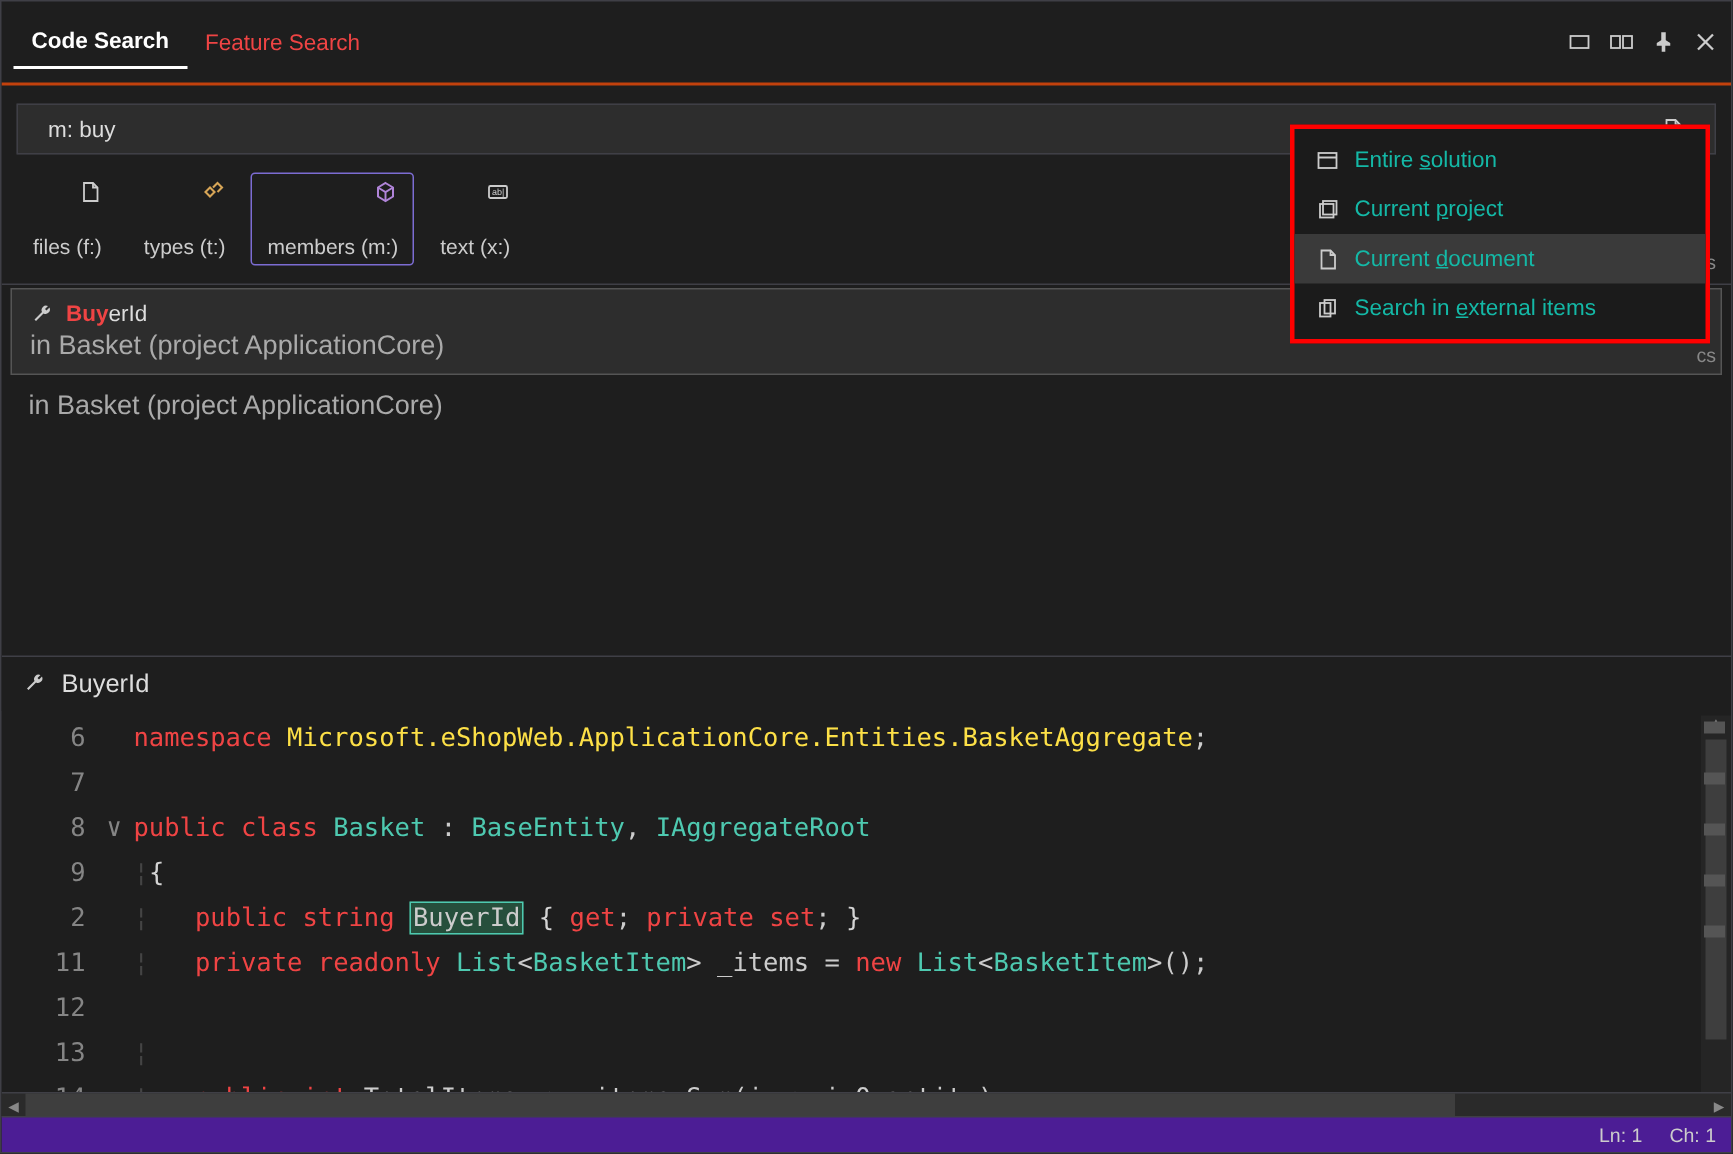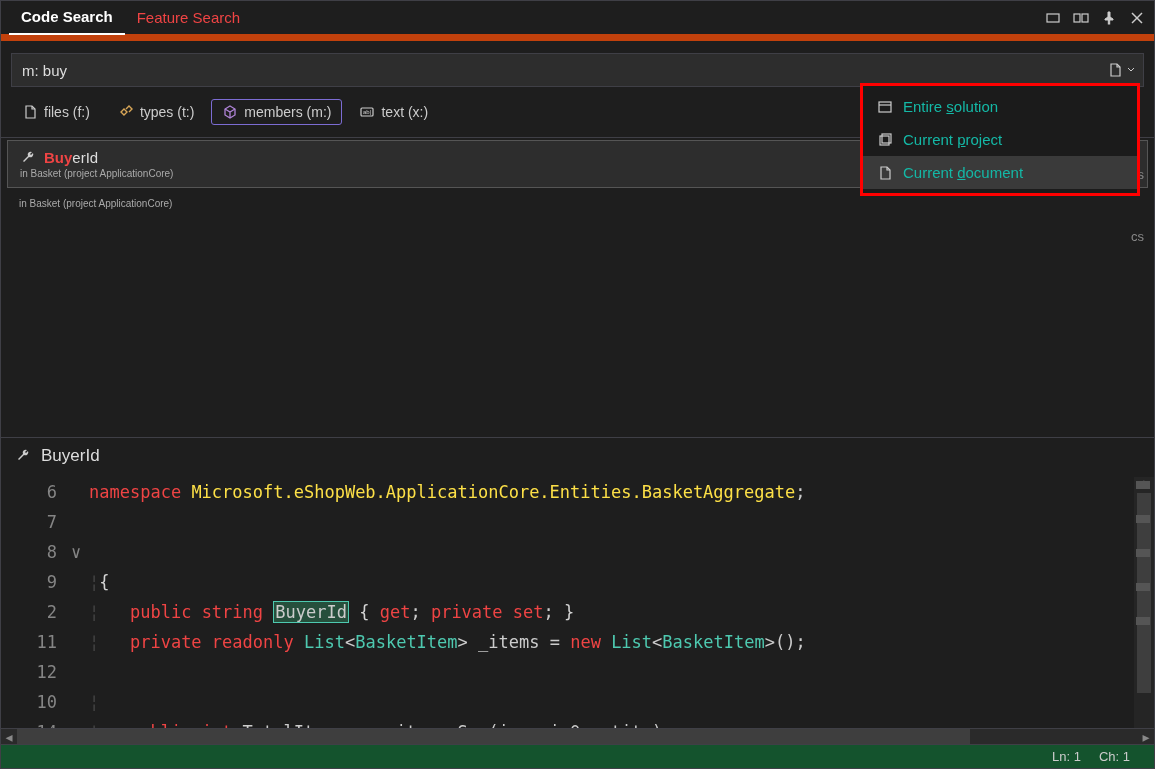--- a/index.html
+++ b/index.html
@@ -10,23 +10,23 @@
     font-size: 14px;
     width: 1155px;
     height: 769px;
     overflow: hidden;
     border: 1px solid #3f3f46;
     position: relative;
   }
   .tabs {
     display: flex;
     align-items: center;
-    height: 40px;
+    height: 56px;
     padding: 0 8px;
-    border-bottom: 7px solid #c2410c;
+    border-bottom: 2px solid #c2410c;
   }
   .tab {
     padding: 8px 12px;
     font-size: 15px;
     color: #ef4444;
     cursor: pointer;
   }
   .tab.active {
     font-weight: 600;
     color: #fff;
@@ -43,47 +43,48 @@
     border: 1px solid #3f3f46;
     height: 34px;
   }
   .search-input {
     flex: 1;
     background: transparent;
     border: none;
     outline: none;
     color: #ddd;
     font-size: 15px;
-    padding: 0 10px;
+    padding: 0 20px;
   }
   .scope-btn {
     display: flex;
     align-items: center;
     gap: 4px;
     padding: 0 8px;
     height: 100%;
     color: #ccc;
     cursor: pointer;
   }
   .filter-row {
     display: flex;
     align-items: center;
     gap: 6px;
     padding: 4px 10px 12px 10px;
     border-bottom: 1px solid #3f3f46;
   }
   .filter-chip {
     display: flex;
     align-items: flex-end;
-    gap: 6px;
+    gap: 20px;
     padding: 4px 10px;
     color: #ccc;
     cursor: pointer;
     border-radius: 3px;
     border: 1px solid transparent;
+    flex-direction: column;
   }
   .filter-chip.active {
     border: 1px solid #7c6cd3;
   }
   .result-list { }
   .result-item {
     padding: 8px 18px;
     display: flex;
     flex-direction: column;
     gap: 2px;
@@ -91,21 +92,21 @@
   }
   .result-item.selected {
     background: #2d2d2d;
     border: 1px solid #555;
     margin: 2px 6px;
     padding: 8px 12px;
   }
   .result-title-row { display: flex; align-items: center; gap: 8px; }
   .result-title { color: #ddd; font-size: 15px; }
   .result-title b { font-weight: 700; color: #ef4444; }
-  .result-sub { color: #aaa; font-size: 10px; }
+  .result-sub { color: #aaa; font-size: 18px; }
   .scope-menu {
     position: absolute;
     top: 82px;
     right: 14px;
     width: 280px;
     background: #1b1b1b;
     border: 3px solid #ff0000;
     z-index: 10;
     padding: 4px 0;
   }
@@ -160,22 +161,22 @@
   .brace { color: #d4d4d4; }
   .indent-guide { color: #444; }
   .status-bar {
     position: absolute;
     bottom: 0; left: 0; right: 0;
     height: 24px;
     display: flex;
     align-items: center;
     justify-content: flex-end;
     gap: 18px;
-    padding: 0 24px;
-    background: #14532d;
+    padding: 0 10px;
+    background: #4c1d95;
     border-top: 1px solid #3f3f46;
     font-size: 13px;
     color: #ccc;
   }
   .hscroll {
     position: absolute;
     bottom: 24px;
     left: 0; right: 0;
     height: 16px;
     background: #2a2a2a;
@@ -322,20 +323,27 @@
       </svg>
     <span>Current <u>p</u>roject</span>
   </div>
   <div class="scope-item selected">
     <svg class="icon16" viewBox="0 0 16 16" stroke="#ccc" fill="none" stroke-width="1.2">
         <path d="M4 2h6l3 3v9H4z"></path>
         <path d="M10 2v3h3"></path>
       </svg>
     <span>Current <u>d</u>ocument</span>
   </div>
+  <div class="scope-item">
+    <svg class="icon16" viewBox="0 0 16 16" stroke="#ccc" fill="none" stroke-width="1.2">
+        <rect x="3" y="4" width="7" height="9"></rect>
+        <rect x="6" y="2" width="7" height="9"></rect>
+      </svg>
+    <span>Search in <u>e</u>xternal items</span>
+  </div>
 </div>
 
 <div class="preview-header">
   <svg class="icon16" viewBox="0 0 16 16" fill="#ccc">
       <path d="M13 3a3 3 0 0 1-4 4L4 12l-1-1 5-5a3 3 0 0 1 4-4l-2 2 1 1 2-2z"></path>
     </svg>
   <span class="preview-title">BuyerId</span>
 </div>
 
 <div class="code-area">
@@ -345,20 +353,21 @@
       <div class="code"><span class="kw">namespace</span> <span class="ns">Microsoft.eShopWeb.ApplicationCore.Entities.BasketAggregate</span>;</div>
     </div>
   <div class="code-line">
       <div class="gutter">7</div>
       <div class="fold"></div>
       <div class="code"></div>
     </div>
   <div class="code-line">
       <div class="gutter">8</div>
       <div class="fold">∨</div>
+      <div class="code"><span class="kw">public</span> <span class="kw">class</span> <span class="cls">Basket</span> : <span class="cls">BaseEntity</span>, <span class="cls">IAggregateRoot</span></div>
     </div>
   <div class="code-line">
       <div class="gutter">9</div>
       <div class="fold"></div>
       <div class="code"><span class="indent-guide">¦</span><span class="brace">{</span></div>
     </div>
   <div class="code-line">
       <div class="gutter">2</div>
       <div class="fold"></div>
       <div class="code"><span class="indent-guide">¦   </span><span class="kw">public</span> <span class="kw">string</span> <span class="hl">BuyerId</span> <span class="brace">{</span> <span class="kw">get</span>; <span class="kw">private</span> <span class="kw">set</span>; <span class="brace">}</span></div>
@@ -366,21 +375,21 @@
   <div class="code-line">
       <div class="gutter">11</div>
       <div class="fold"></div>
       <div class="code"><span class="indent-guide">¦   </span><span class="kw">private</span> <span class="kw">readonly</span> <span class="cls">List</span>&lt;<span class="cls">BasketItem</span>&gt; _items = <span class="kw">new</span> <span class="cls">List</span>&lt;<span class="cls">BasketItem</span>&gt;();</div>
     </div>
   <div class="code-line">
       <div class="gutter">12</div>
       <div class="fold"></div>
     </div>
   <div class="code-line">
-      <div class="gutter">10</div>
+      <div class="gutter">13</div>
       <div class="fold"></div>
       <div class="code"><span class="indent-guide">¦</span></div>
     </div>
   <div class="code-line">
       <div class="gutter">14</div>
       <div class="fold"></div>
       <div class="code"><span class="indent-guide">¦   </span><span class="kw">public</span> <span class="kw">int</span> TotalItems =&gt; _items.Sum(i =&gt; i.Quantity);</div>
     </div>
 </div>
 

